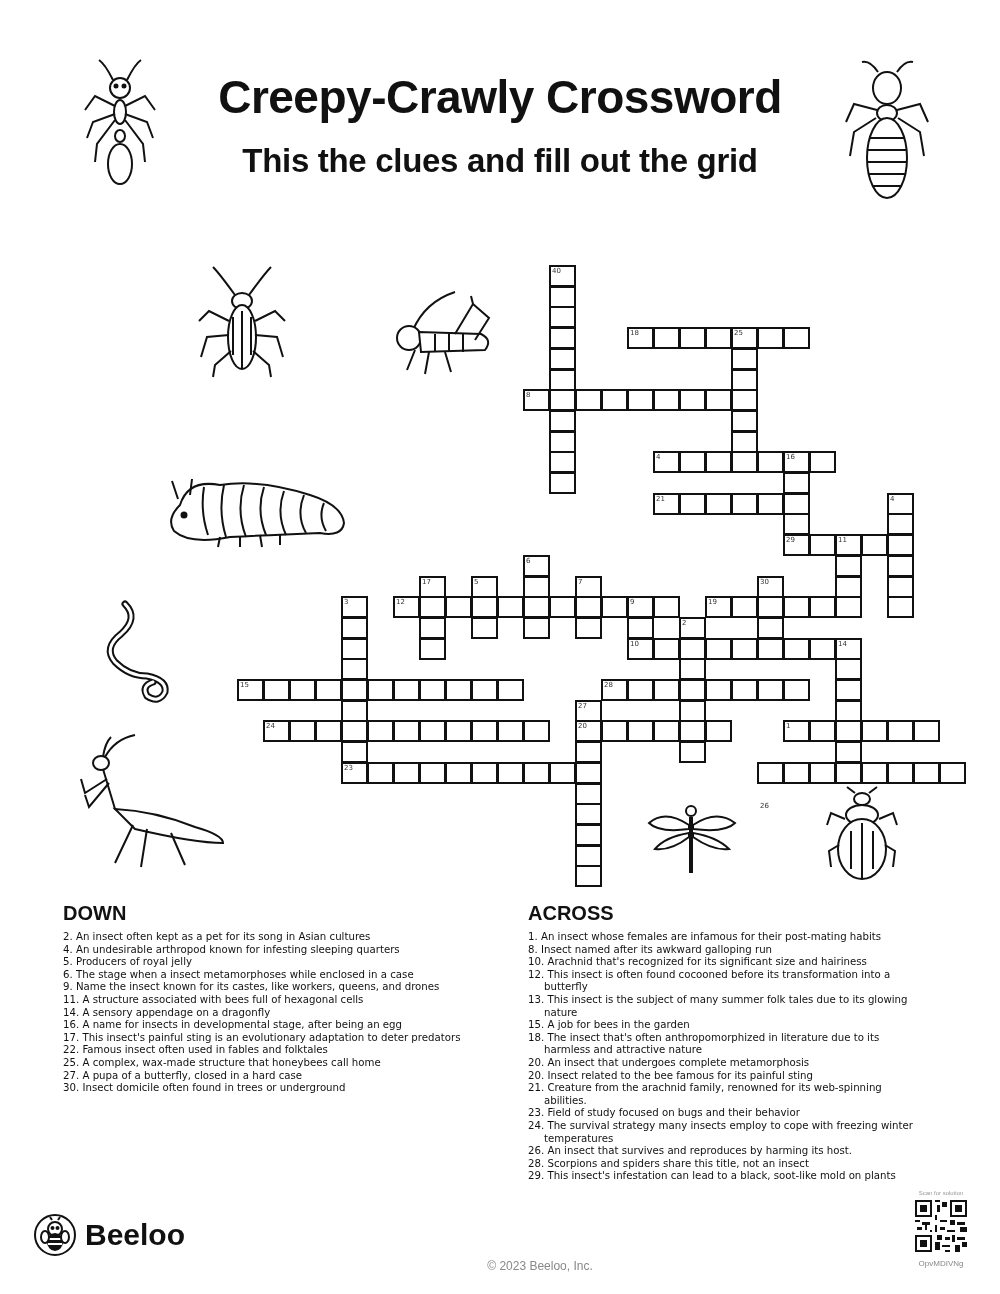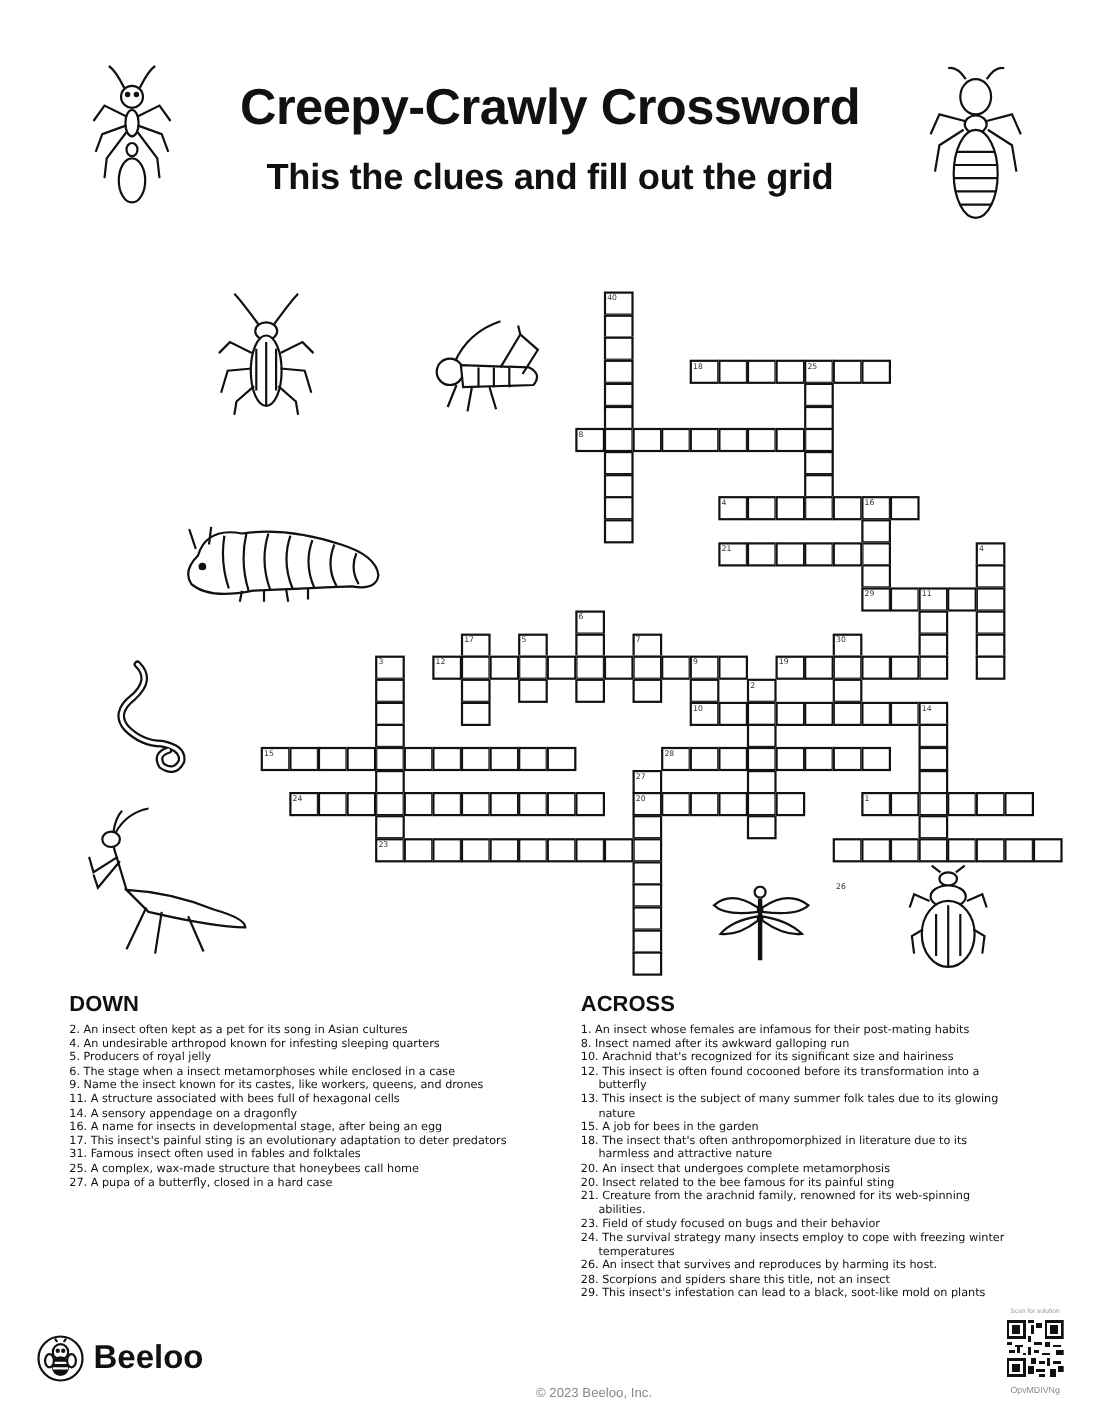--- a/index.html
+++ b/index.html
@@ -316,23 +316,24 @@
   <div id="down-list">
       <div class="clue">2. An insect often kept as a pet for its song in Asian cultures</div>
       <div class="clue">4. An undesirable arthropod known for infesting sleeping quarters</div>
       <div class="clue">5. Producers of royal jelly</div>
       <div class="clue">6. The stage when a insect metamorphoses while enclosed in a case</div>
       <div class="clue">9. Name the insect known for its castes, like workers, queens, and drones</div>
       <div class="clue">11. A structure associated with bees full of hexagonal cells</div>
       <div class="clue">14. A sensory appendage on a dragonfly</div>
       <div class="clue">16. A name for insects in developmental stage, after being an egg</div>
       <div class="clue">17. This insect's painful sting is an evolutionary adaptation to deter predators</div>
-      <div class="clue">31. Famous insect often used in fables and folktales</div>
+      <div class="clue">22. Famous insect often used in fables and folktales</div>
       <div class="clue">25. A complex, wax-made structure that honeybees call home</div>
       <div class="clue">27. A pupa of a butterfly, closed in a hard case</div>
+      <div class="clue">30. Insect domicile often found in trees or underground</div>
     </div>
 </div>
 
 <div class="clues-col" style="left:528px; width:390px;">
   <h2>ACROSS</h2>
   <div id="across-list">
       <div class="clue">1. An insect whose females are infamous for their post-mating habits</div>
       <div class="clue">8. Insect named after its awkward galloping run</div>
       <div class="clue">10. Arachnid that's recognized for its significant size and hairiness</div>
       <div class="clue">12. This insect is often found cocooned before its transformation into a butterfly</div>

